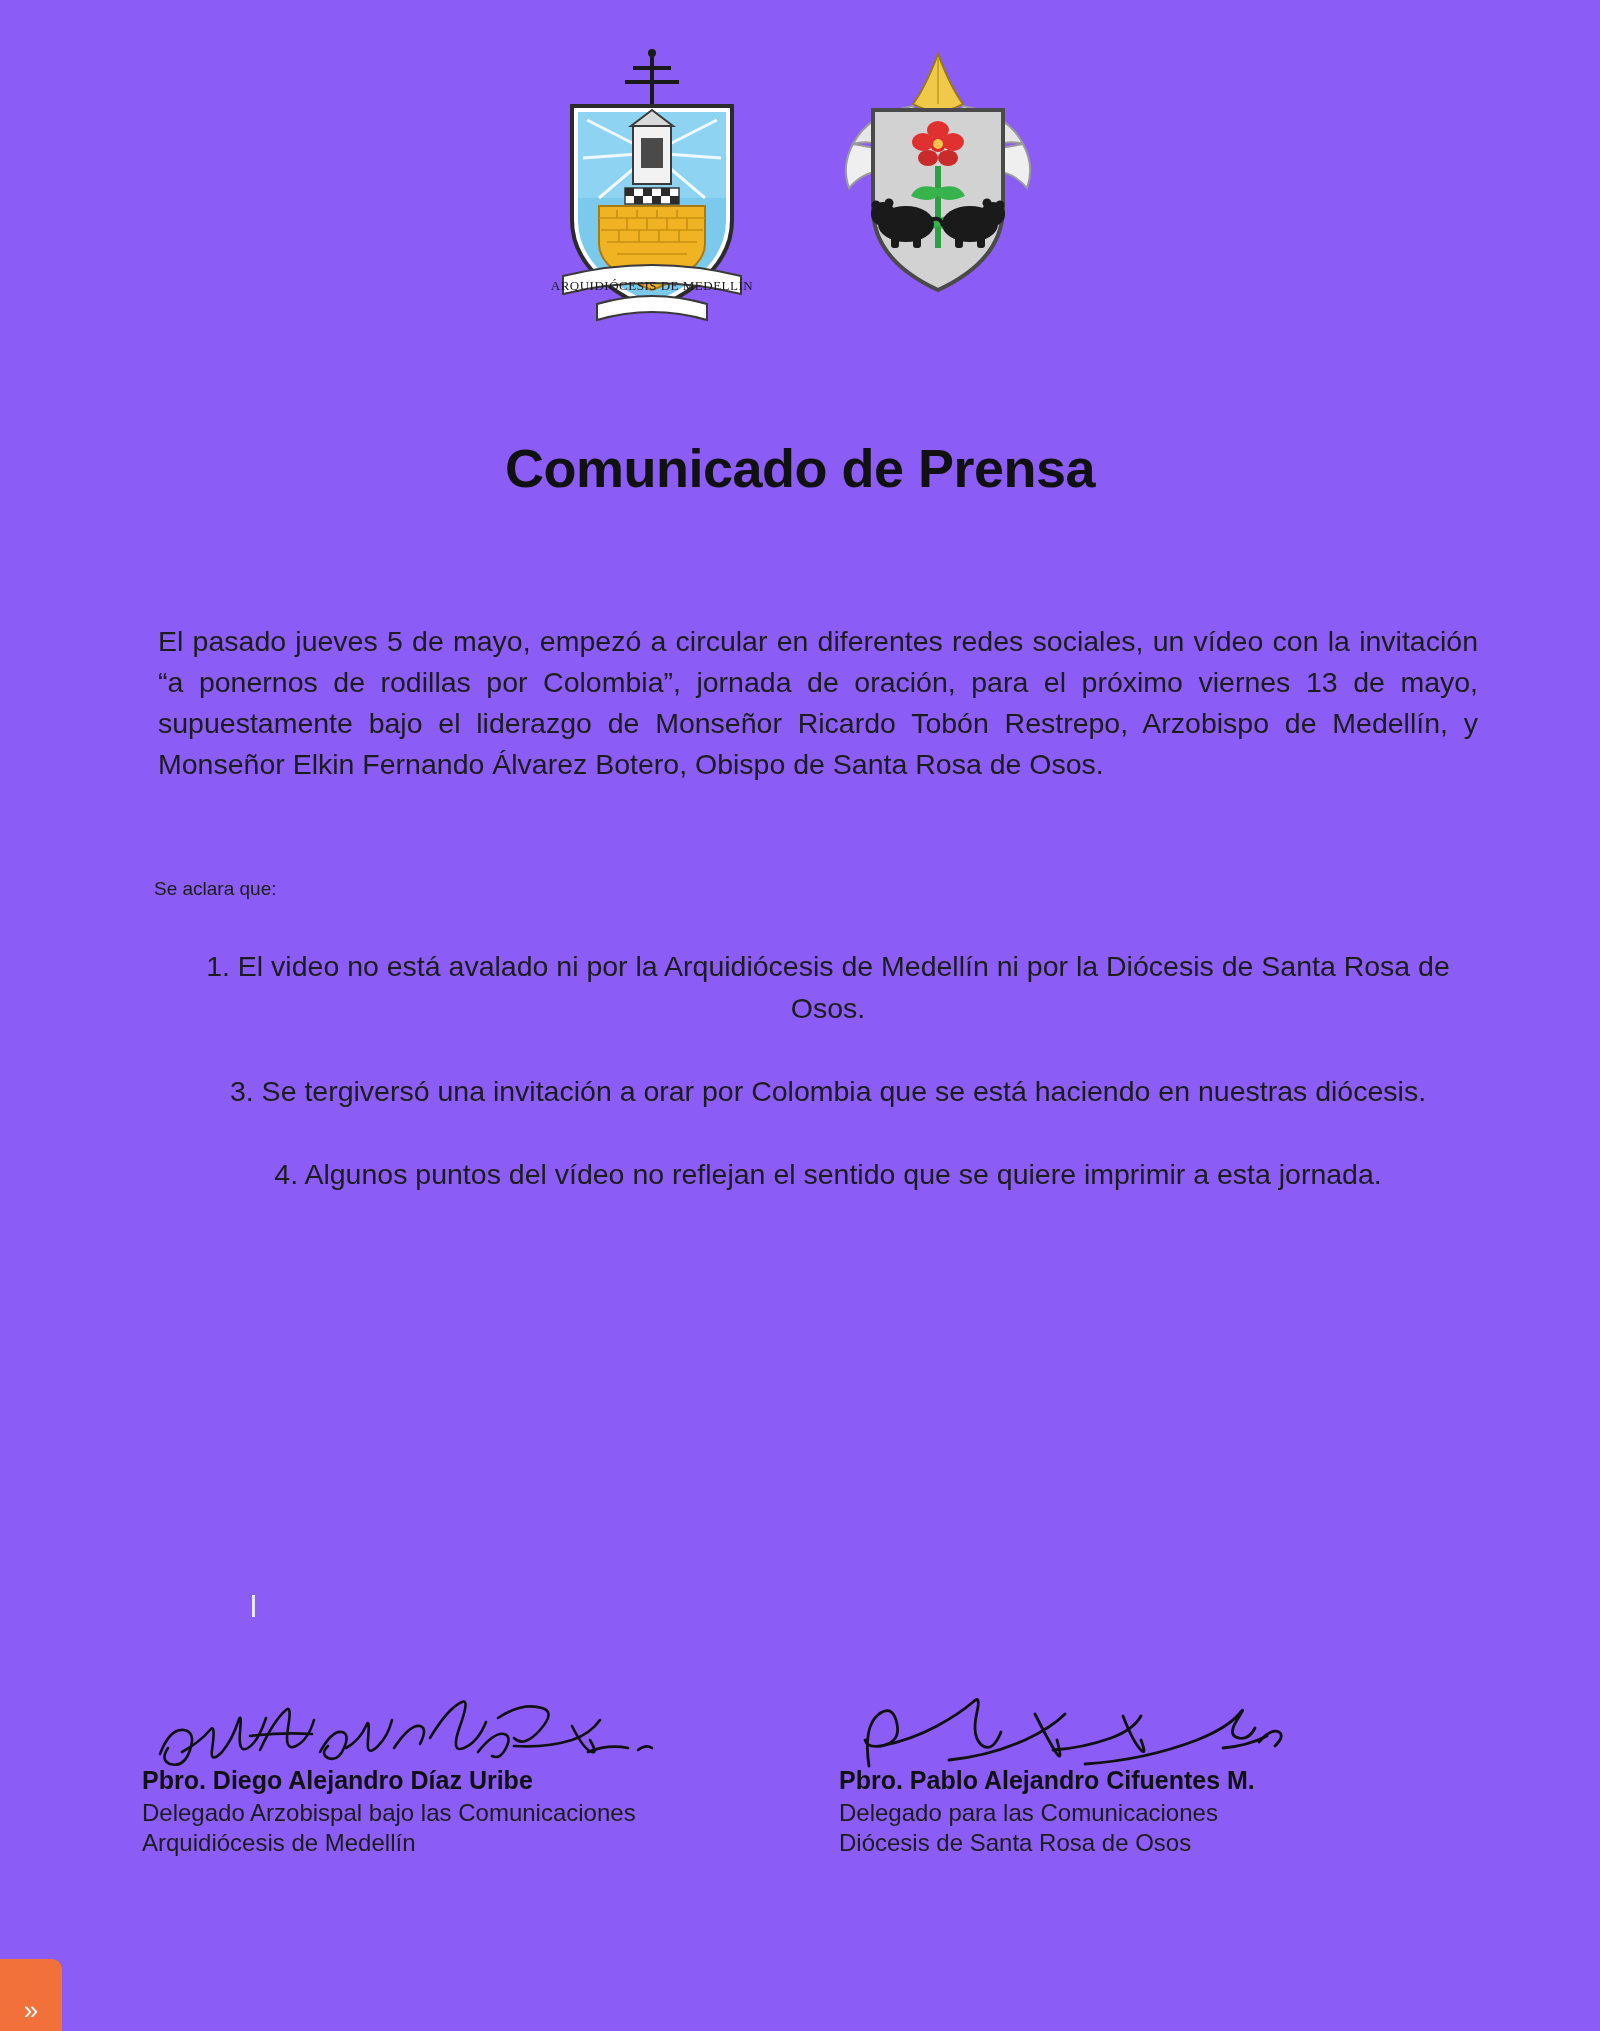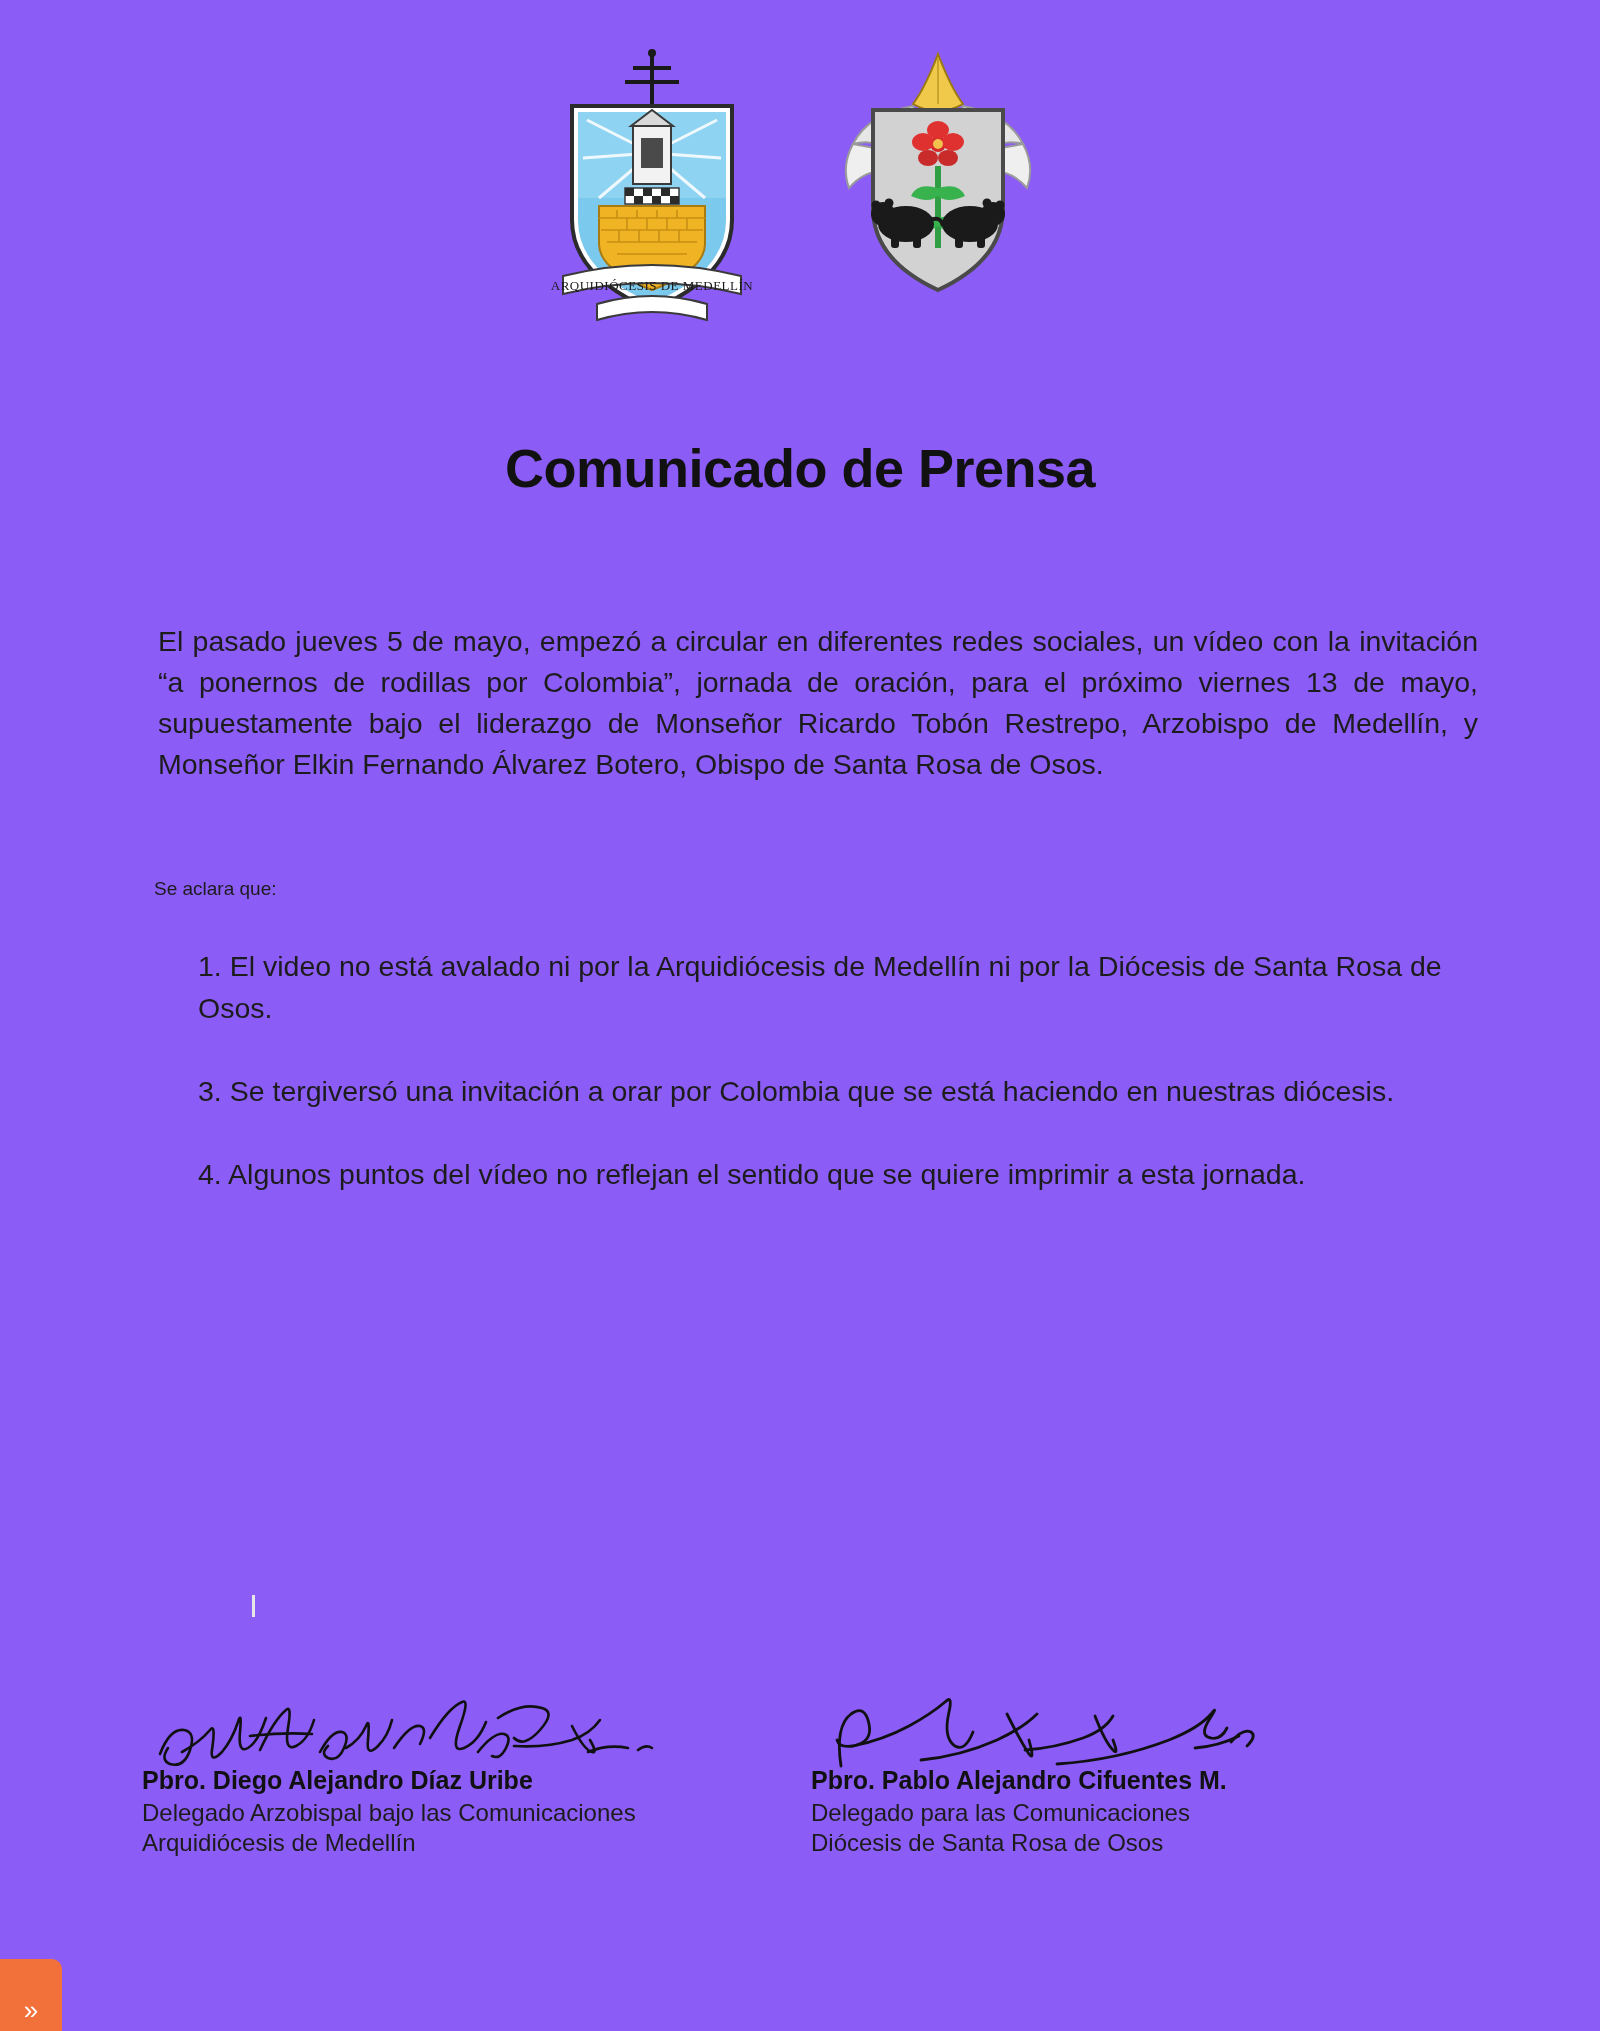--- a/index.html
+++ b/index.html
@@ -79,39 +79,39 @@
   }
   .points {
     margin: 44px 0 0 56px;
     width: 1260px;
   }
   .point {
     font-size: 28.5px;
     line-height: 1.44;
     color: #1c1c1c;
     margin-bottom: 42px;
-    text-align: left;
+    text-align: center;
   }
   .point:last-child { margin-bottom: 0; }
   .place-date {
     font-size: 28.5px;
     line-height: 1.44;
     color: #1c1c1c;
     margin: 26px 0 0 0;
   }
 
   
   .sign-row {
     position: absolute;
     left: 142px;
     top: 1690px;
     width: 1330px;
     display: flex;
     justify-content: flex-start;
-    gap: 84px;
+    gap: 112px;
   }
   .sign-block {
     width: 585px;
     position: relative;
   }
   .sign-mark {
     height: 92px;
     position: relative;
     overflow: visible;
   }

